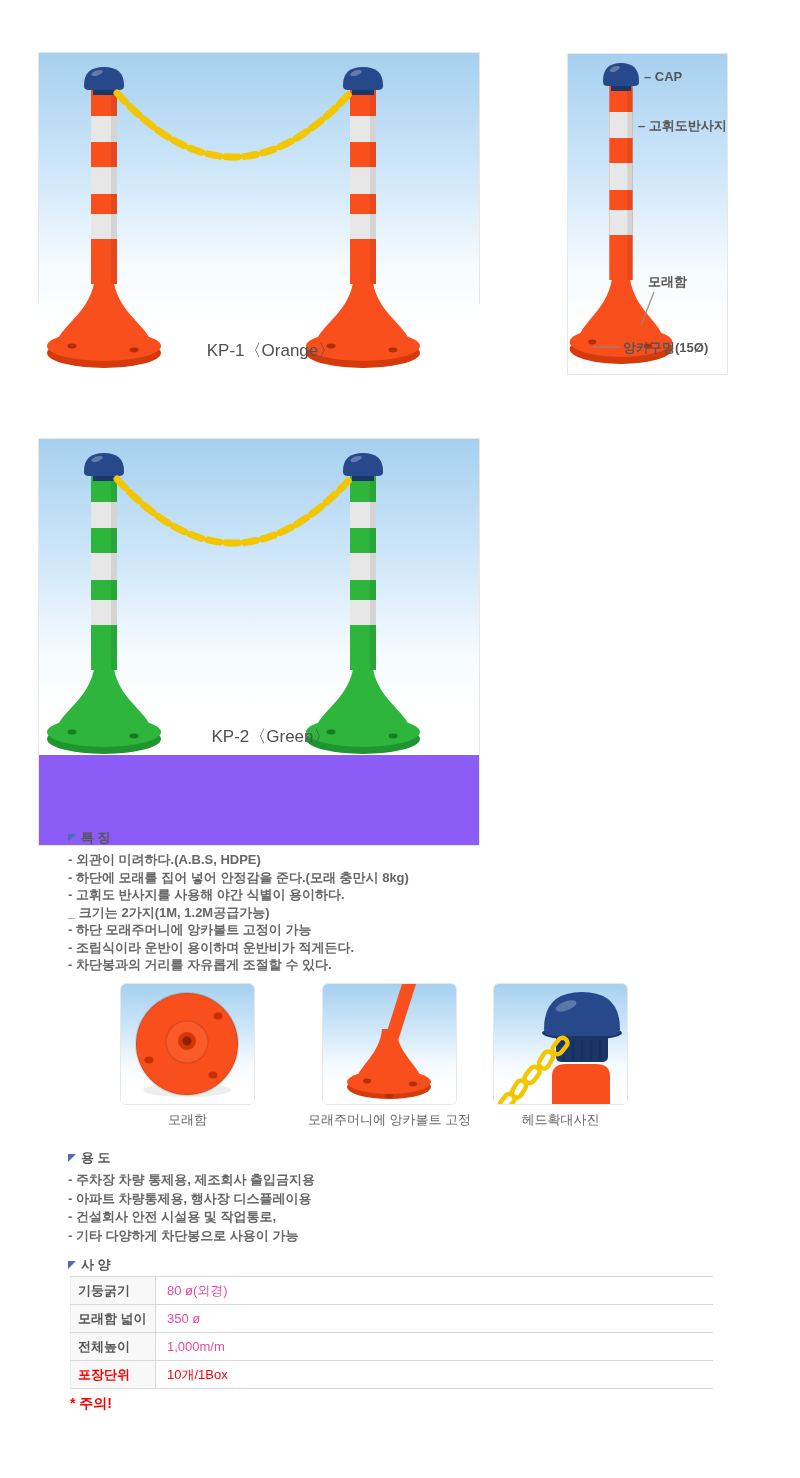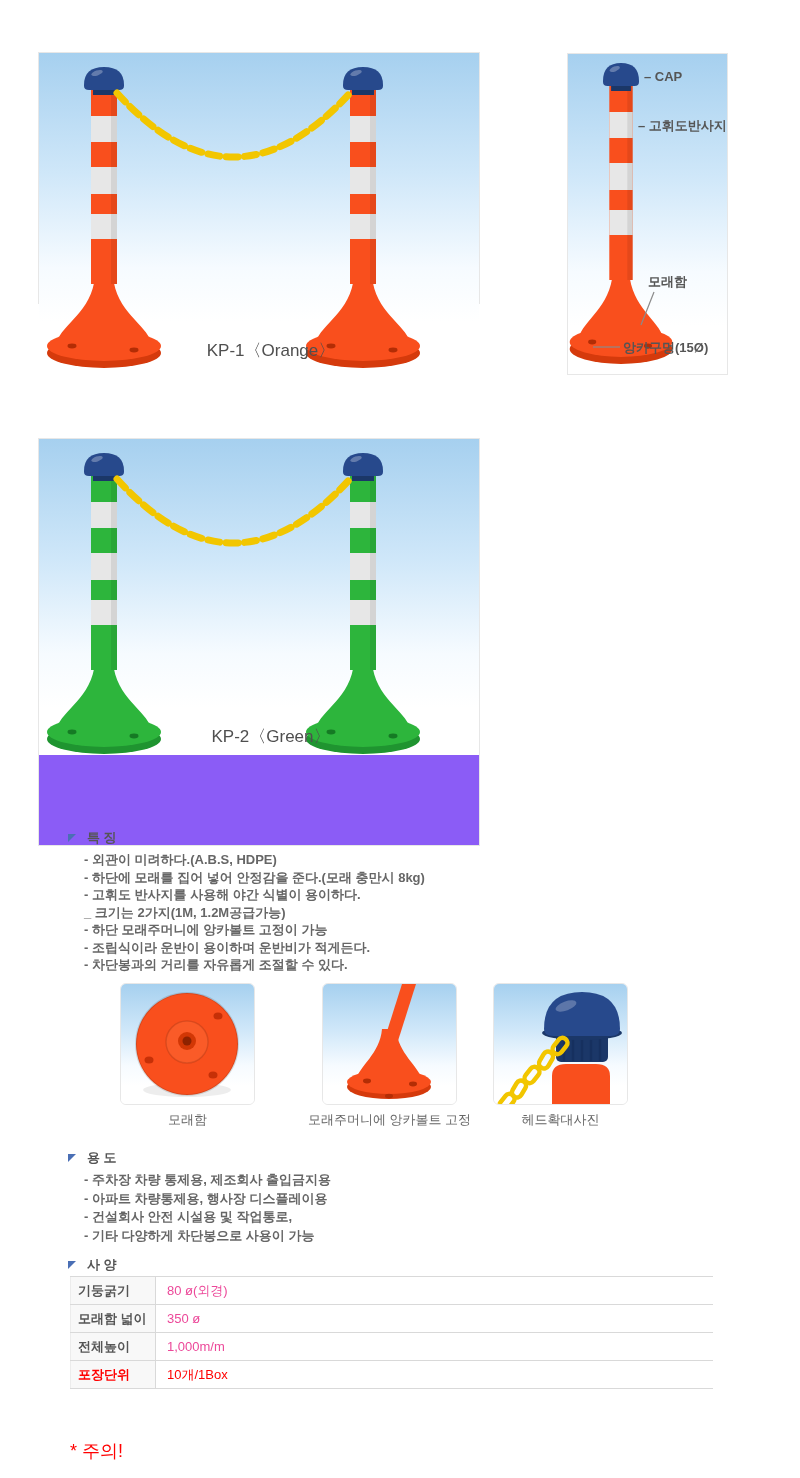--- a/index.html
+++ b/index.html
@@ -28,38 +28,38 @@
   .cap-shine{fill:rgba(255,255,255,0.28);}
   .chain{fill:none;stroke:var(--chain_yellow);stroke-width:7;stroke-dasharray:12 6.5;stroke-linecap:round;}
   .chain-link{fill:none;stroke:var(--chain_yellow);stroke-width:4.5;}
   .photo-label{fill:#4F4F4F;font-size:17px;text-anchor:middle;font-family:"Liberation Sans","DejaVu Sans",sans-serif;}
   .anno{fill:#555;font-size:13px;font-weight:bold;font-family:"Liberation Sans","DejaVu Sans",sans-serif;}
   .anno-line{stroke:#8A8A8A;stroke-width:1.2;}
   .rib{stroke:#16305F;stroke-width:2.5;}
 
   
   .text-section{position:absolute;}
-  .sec-title{display:flex;align-items:center;gap:11px;font-size:13px;font-weight:bold;color:#555;}
+  .sec-title{display:flex;align-items:center;gap:5px;font-size:13px;font-weight:bold;color:#555;}
   .flag{width:0;height:0;border-top:8px solid var(--section_flag_blue);border-right:8px solid transparent;}
-  .bullets{margin-top:4px;margin-left:16px;}
+  .bullets{margin-top:4px;}
   .bullet{font-size:13px;font-weight:bold;color:#666;line-height:17.5px;white-space:nowrap;}
   .uses .bullet{line-height:18.5px;}
 
   
   .spec-table{position:absolute;left:70px;top:1276px;width:643px;border-top:1px solid var(--table_border);}
   .spec-row{display:flex;height:28px;border-bottom:1px solid var(--table_border);box-sizing:border-box;justify-content:center;}
   .spec-label{width:86px;background:var(--table_label_bg);border-left:1px solid #ECECEC;
               border-right:1px solid var(--table_border);display:flex;align-items:center;
               padding-left:7px;font-size:13px;font-weight:bold;color:#555;box-sizing:border-box;}
   .spec-value{flex:1;display:flex;align-items:center;padding-left:11px;font-size:13px;color:#ec4899;}
   .spec-row.red .spec-label{color:var(--accent_red);}
   .spec-row.red .spec-value{color:var(--accent_red);font-weight:normal;}
 
-  .warning{position:absolute;left:70px;top:1392px;color:var(--accent_red);font-weight:normal;
-           font-size:18px;line-height:22px;white-space:nowrap;margin-top:48px;}
+  .warning{position:absolute;left:70px;top:1392px;color:var(--accent_red);font-weight:bold;
+           font-size:14px;line-height:22px;white-space:nowrap;}
 </style>
 </head>
 <body>
 
 <div class="page">
 
   <figure class="photo" style="left:38px;top:52px;width:442px;height:252px;">
     <svg width="440" height="316" viewBox="0 0 440 316">
       <defs>
         <linearGradient id="sky" x1="0" y1="0" x2="0" y2="1">

